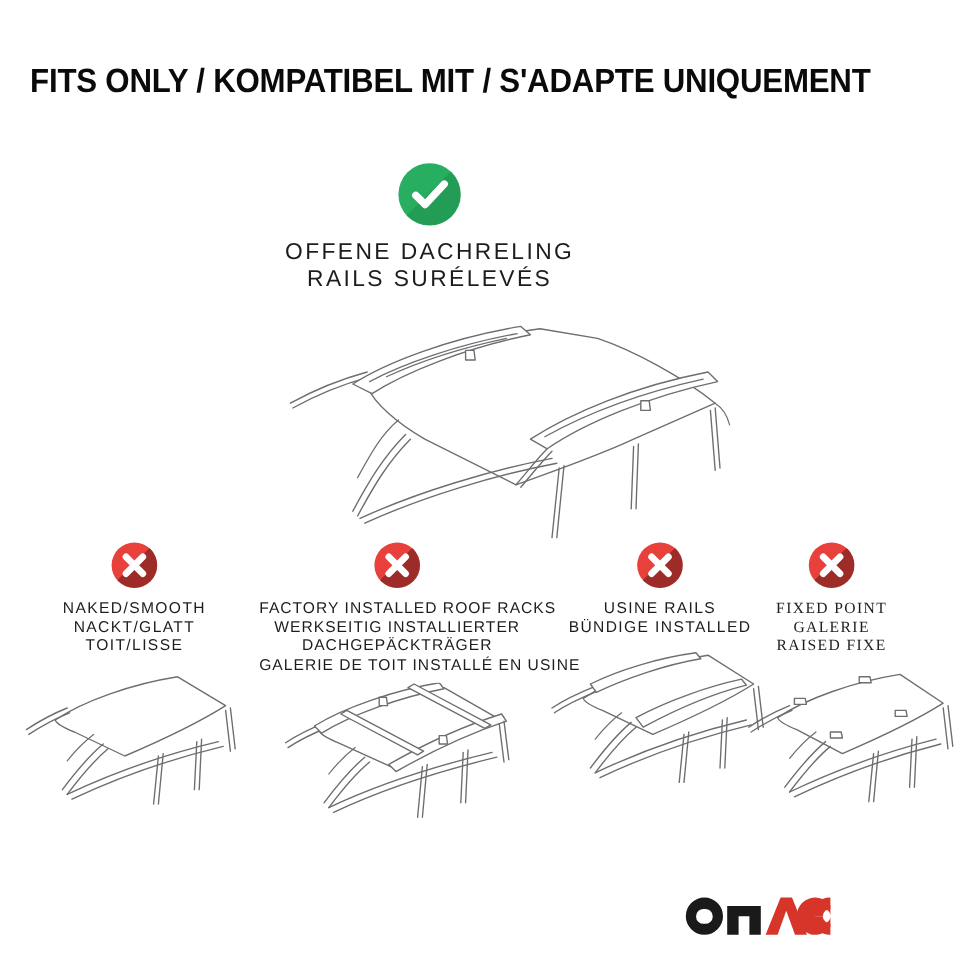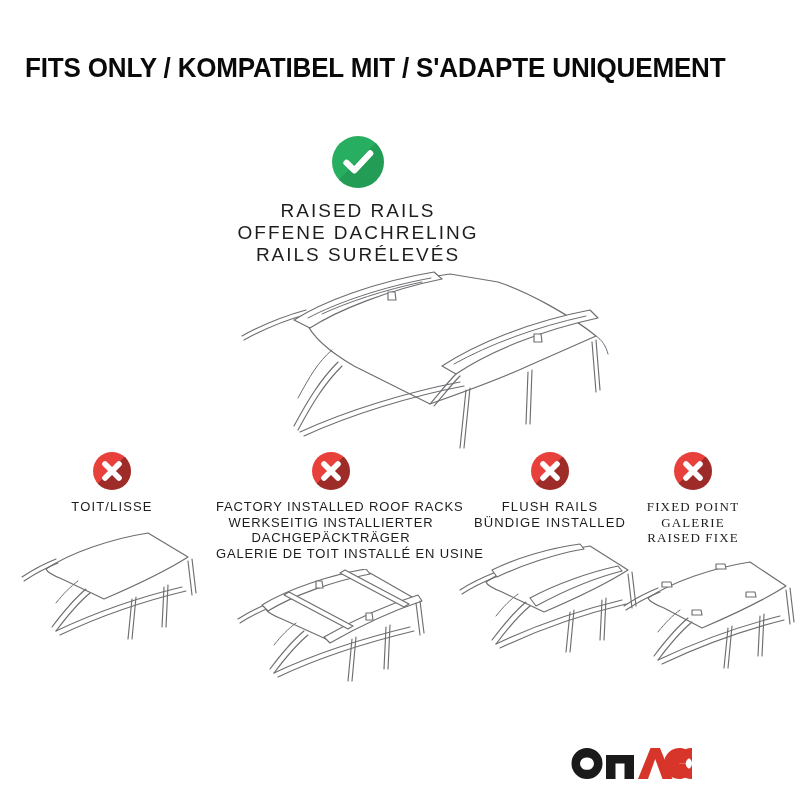--- a/index.html
+++ b/index.html
@@ -89,21 +89,20 @@
   <div class="ok-block">
 
     <div class="badge ok">
       <div class="shadow"></div>
       <svg width="52" height="52" viewBox="0 0 52 52" aria-hidden="true">
         <path d="M14.5 26.8 L22.3 34.4 L38.2 17.4" fill="none" stroke="#ffffff" stroke-width="6.2" stroke-linecap="round" stroke-linejoin="round"></path>
       </svg>
     </div>
 
     <div class="ok-labels">
-      <div>RAISED RAILS</div>
       <div>OFFENE DACHRELING</div>
       <div>RAILS SURÉLEVÉS</div>
     </div>
   </div>
 
   <div class="main-art">
     <svg width="430" height="190" viewBox="0 0 430 190" aria-hidden="true">
 
       <path class="lnf" d="M108 52 C150 28 205 10 252 4 L300 12 C330 22 372 45 398 66
                             L330 96 C300 110 260 124 232 134 L156 96 C132 82 114 66 108 52 Z"></path>
@@ -143,20 +142,22 @@
   <div class="row">
 
     <div class="col col-0">
       <div class="badge no">
         <div class="shadow"></div>
         <svg width="38" height="38" viewBox="0 0 38 38" aria-hidden="true">
           <path d="M12 12 L26 26 M26 12 L12 26" fill="none" stroke="#ffffff" stroke-width="5.6" stroke-linecap="round"></path>
         </svg>
       </div>
       <div class="col-labels">
+        <div>NAKED/SMOOTH</div>
+        <div>NACKT/GLATT</div>
         <div>TOIT/LISSE</div>
       </div>
       <div class="mini-art">
         <svg width="200" height="140" viewBox="0 0 200 140" aria-hidden="true">
           <path class="lnf" d="M34 46 C58 30 98 16 136 10 L176 34 C154 48 120 64 92 76
                                 L50 56 C40 52 35 49 34 46 Z"></path>
           <path class="ln" d="M10 54 C22 46 34 40 44 36"></path>
           <path class="ln" d="M12 58 C24 50 36 44 46 40"></path>
           <path class="ln2" d="M44 80 C52 70 58 64 66 58"></path>
           <path class="ln" d="M40 104 C52 88 62 76 74 66"></path>
@@ -218,21 +219,21 @@
     </div>
 
     <div class="col col-2">
       <div class="badge no">
         <div class="shadow"></div>
         <svg width="38" height="38" viewBox="0 0 38 38" aria-hidden="true">
           <path d="M12 12 L26 26 M26 12 L12 26" fill="none" stroke="#ffffff" stroke-width="5.6" stroke-linecap="round"></path>
         </svg>
       </div>
       <div class="col-labels">
-        <div>FLUSH RAILS</div>
+        <div>USINE RAILS</div>
         <div>BÜNDIGE INSTALLED</div>
       </div>
       <div class="mini-art">
         <svg width="196" height="140" viewBox="0 0 196 140" aria-hidden="true">
           <path class="lnf" d="M34 44 C58 28 98 14 138 8 L176 32 C154 46 120 62 92 74
                                 L50 54 C40 50 35 47 34 44 Z"></path>
           <path class="ln" d="M8 52 C20 44 34 38 44 34"></path>
           <path class="ln" d="M10 56 C22 48 36 42 46 38"></path>
           <path class="ln2" d="M44 78 C52 68 58 62 66 56"></path>
           <path class="ln" d="M40 102 C52 86 62 74 74 64"></path>

